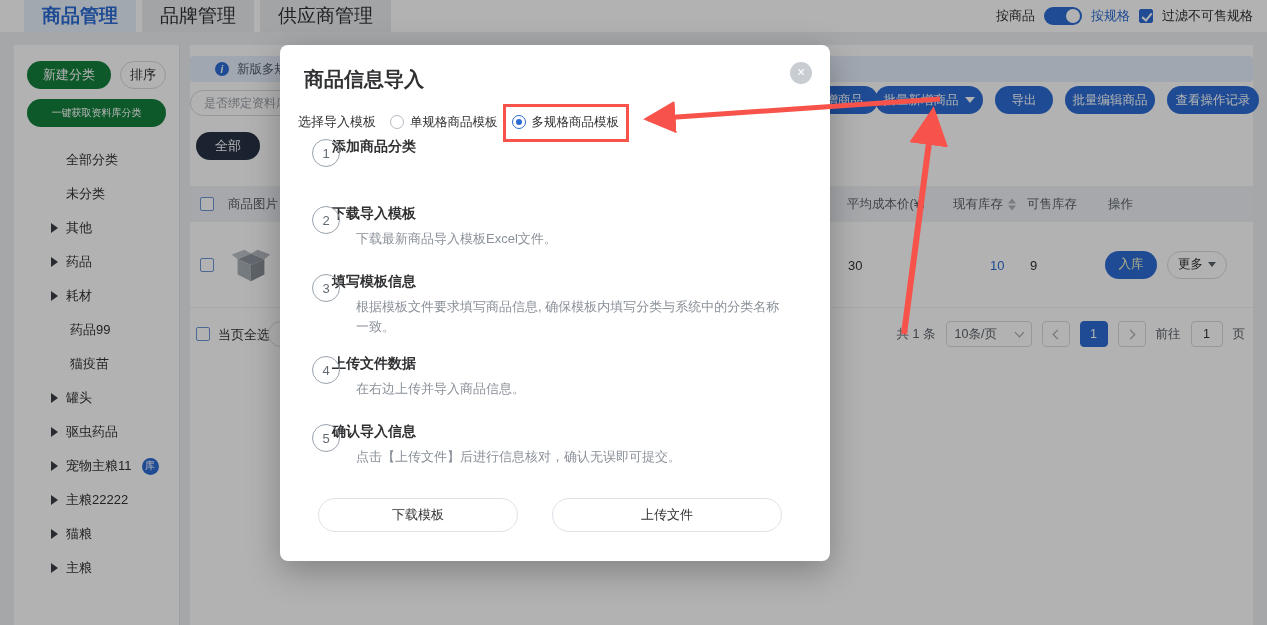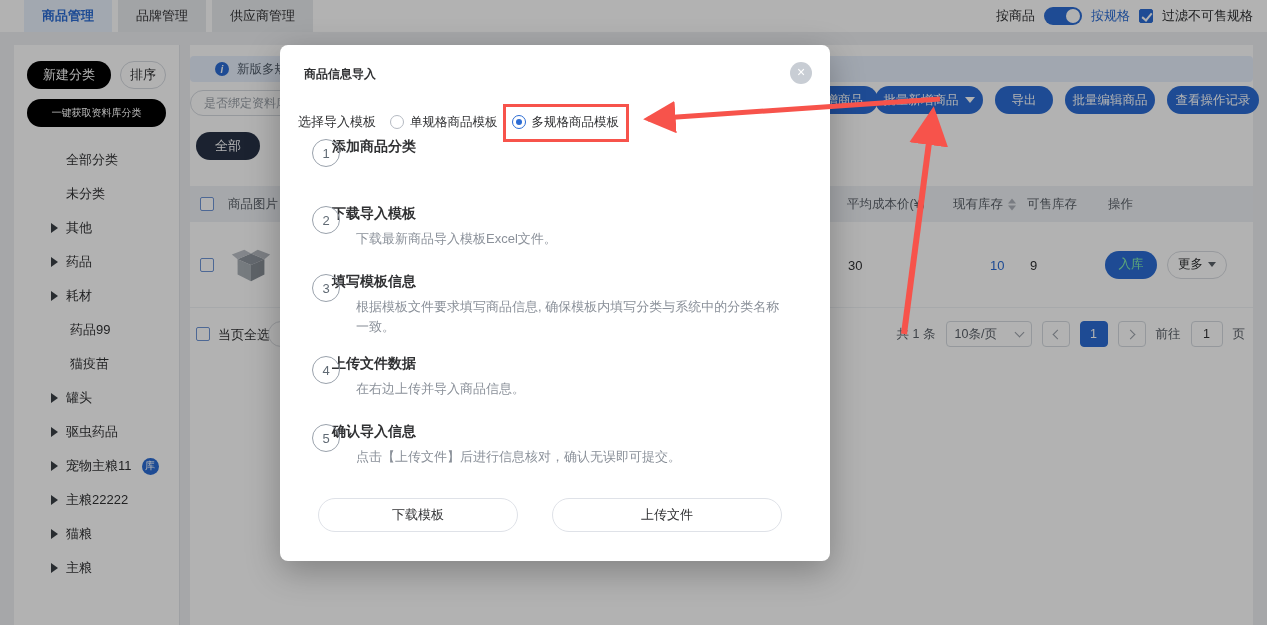--- a/index.html
+++ b/index.html
@@ -3,36 +3,36 @@
 <meta charset="utf-8">
 <style>
   * { margin:0; padding:0; box-sizing:border-box; }
   html,body { width:1267px; height:625px; }
   body { font-family:"Liberation Sans","DejaVu Sans",sans-serif; background:#eef0f3; }
   .page { position:relative; width:1267px; height:625px; overflow:hidden; }
 
   
   .topbar { position:absolute; left:0; top:0; width:1267px; height:32px; background:#fff; display:flex; align-items:stretch; z-index:1; }
   .tabs { display:flex; gap:6px; margin-left:24px; }
-  .tab { padding:16px 18px; display:flex; align-items:center; font-size:13px; color:#303133; background:#e9ebee; cursor:pointer; }
+  .tab { padding:16px 18px; display:flex; align-items:center; font-size:19px; color:#303133; background:#e9ebee; cursor:pointer; }
   .tab.active { background:#e8f1fc; color:#2b6cd4; font-weight:bold; }
   .top-right { position:absolute; right:14px; top:0; height:32px; display:flex; align-items:center; gap:9px; }
   .lbl { font-size:13px; color:#303133; }
   .lbl.blue { color:#2b6cd4; }
   .toggle { width:38px; height:18px; border-radius:9px; background:#2b6cd4; position:relative; cursor:pointer; }
   .toggle .knob { position:absolute; right:2px; top:2px; width:14px; height:14px; border-radius:50%; background:#fff; }
   .cbx { width:14px; height:14px; border-radius:2px; border:1px solid #6f95d6; background:#fff; position:relative; cursor:pointer; flex:0 0 auto; }
   .cbx.checked { background:#2b6cd4; border-color:#2b6cd4; }
   .cbx.checked::after { content:""; position:absolute; left:4px; top:1px; width:4px; height:8px; border:solid #fff; border-width:0 2px 2px 0; transform:rotate(40deg); }
 
   
   .sidebar { position:absolute; left:14px; top:45px; width:166px; height:580px; background:#fff; border-right:1px solid #e2e5ea; z-index:1; }
   .btn-row { padding:16px 0 0 13px; display:flex; gap:9px; }
   .pill { height:28px; border-radius:14px; font-size:13px; display:inline-flex; align-items:center; justify-content:center; cursor:pointer; }
-  .pill.blue { background:#000000; color:#fff; border:none; }
+  .pill.blue { background:#15803d; color:#fff; border:none; }
   .pill.ghost { background:#fff; color:#303133; border:1px solid #d6dae0; }
   .btn-new { width:84px; }
   .btn-sort { width:46px; }
   .btn-fetch { width:139px; margin:10px 0 0 13px; font-size:10px; }
   .cat-list { margin-top:16px; }
   .cat-item { position:relative; height:34px; display:flex; align-items:center; padding-left:52px; font-size:13px; color:#303133; cursor:pointer; }
   .cat-item.child { padding-left:56px; }
   .caret-r { position:absolute; left:37px; top:50%; margin-top:-5px; width:0; height:0; border-top:5px solid transparent; border-bottom:5px solid transparent; border-left:7px solid #3a3f46; }
   .badge { margin-left:10px; width:17px; height:17px; border-radius:50%; background:#2b6cd4; color:#fff; font-size:10px; display:inline-flex; align-items:center; justify-content:center; }
 
@@ -48,21 +48,21 @@
   .all-pill { position:absolute; left:6px; top:87px; width:64px; height:28px; border-radius:14px; background:#273246; color:#fff; font-size:13px; display:flex; align-items:center; justify-content:center; cursor:pointer; }
   .thead { position:absolute; left:0; top:141px; width:1063px; height:36px; background:#eef1f5; font-size:12.5px; color:#5a6068; }
   .thead > *, .trow > * { position:absolute; top:50%; transform:translateY(-50%); white-space:nowrap; }
   .trow { position:absolute; left:0; top:177px; width:1063px; height:86px; background:#fff; border-bottom:1px solid #f0f2f5; font-size:13px; color:#303133; }
   .sort { display:inline-flex; flex-direction:column; gap:2px; margin-left:5px; vertical-align:middle; }
   .sort i { display:block; width:0; height:0; border-left:4px solid transparent; border-right:4px solid transparent; }
   .sort .up { border-bottom:5px solid #aeb2ba; }
   .sort .dn { border-top:5px solid #aeb2ba; }
   .link { color:#2b6cd4; cursor:pointer; }
   .mini-pill { height:28px; border-radius:14px; font-size:12.5px; display:flex!important; align-items:center; justify-content:center; gap:5px; cursor:pointer; }
-  .mini-pill.blue { background:#2b6cd4; color:#86efac; }
+  .mini-pill.blue { background:#2b6cd4; color:#fef9c3; }
   .mini-pill.ghost { background:#fff; border:1px solid #d9dce1; color:#303133; }
   .box-img { width:46px; height:46px; }
   .foot { position:absolute; left:0; top:275px; width:1063px; height:28px; font-size:13px; color:#303133; }
   .foot .cbx { position:absolute; left:6px; top:7px; }
   .foot-lbl { position:absolute; left:28px; top:6px; }
   .part-pill { position:absolute; left:78px; top:1px; width:70px; height:26px; border:1px solid #d9dce1; border-radius:13px; background:#fff; }
   .pager { position:absolute; right:8px; top:0; height:28px; display:flex; align-items:center; gap:10px; font-size:12.5px; color:#5a6068; }
   .psel { width:86px; height:26px; border:1px solid #d6dae0; border-radius:4px; display:flex; align-items:center; justify-content:space-between; padding:0 8px; background:#fff; cursor:pointer; }
   .chev { width:7px; height:7px; border-right:1.5px solid #9aa0a8; border-bottom:1.5px solid #9aa0a8; transform:rotate(45deg); margin-top:-3px; }
   .pbtn { width:28px; height:26px; border:1px solid #d6dae0; border-radius:4px; background:#fff; display:flex; align-items:center; justify-content:center; cursor:pointer; }
@@ -70,21 +70,21 @@
   .pbtn .chev.left  { transform:rotate(135deg); margin-left:3px; }
   .pbtn .chev.right { transform:rotate(-45deg); margin-right:3px; }
   .pbtn.cur { background:#2b6cd4; border-color:#2b6cd4; color:#fff; }
   .goto-input { width:32px; height:26px; border:1px solid #d6dae0; border-radius:4px; text-align:center; font-size:12.5px; color:#303133; }
 
   
   .dim { position:absolute; inset:0; background:rgba(0,0,0,0.30); z-index:40; }
 
   
   .modal { position:absolute; left:280px; top:45px; width:550px; height:516px; background:#fff; border-radius:8px; box-shadow:0 10px 34px rgba(0,0,0,.28); z-index:50; }
-  .m-title { position:absolute; left:24px; top:21px; font-size:12px; font-weight:bold; color:#303133; }
+  .m-title { position:absolute; left:24px; top:21px; font-size:20px; font-weight:bold; color:#303133; }
   .m-close { position:absolute; right:18px; top:17px; width:22px; height:22px; border-radius:50%; background:#c8cdd4; color:#fff; font-size:14px; line-height:21px; text-align:center; cursor:pointer; }
   .tpl-row { position:absolute; left:18px; top:61px; height:32px; display:flex; align-items:center; gap:14px; font-size:13px; color:#303133; }
   .radio-opt { display:flex; align-items:center; gap:6px; cursor:pointer; font-size:12.5px; position:relative; }
   .radio { width:14px; height:14px; border-radius:50%; border:1px solid #b5bac2; background:#fff; position:relative; flex:0 0 auto; }
   .radio.on { border-color:#2b6cd4; }
   .radio.on::after { content:""; position:absolute; left:3px; top:3px; width:6px; height:6px; border-radius:50%; background:#2b6cd4; }
   .hl-rect { position:absolute; left:-9px; top:-10px; right:-10px; bottom:-11px; border:3px solid #f7534b; pointer-events:none; }
   .step { position:absolute; left:32px; width:480px; }
   .step-num { position:absolute; left:0; top:1px; width:28px; height:28px; border:1px solid #9aa2ac; border-radius:50%; color:#606a74; font-size:13px; display:flex; align-items:center; justify-content:center; }
   .step-title { margin-left:20px; font-size:14px; font-weight:bold; color:#303133; }

